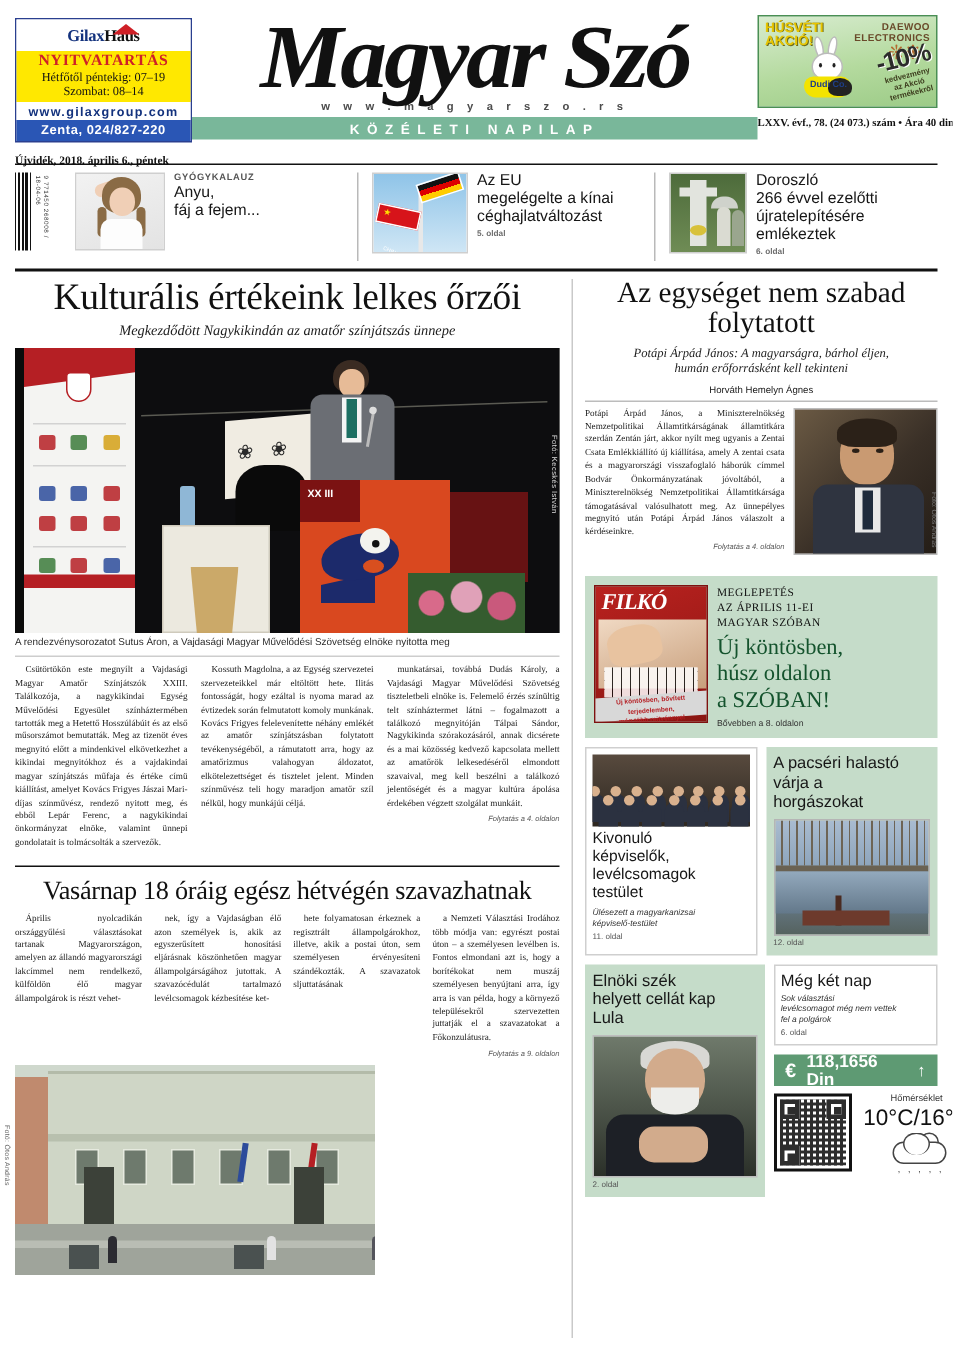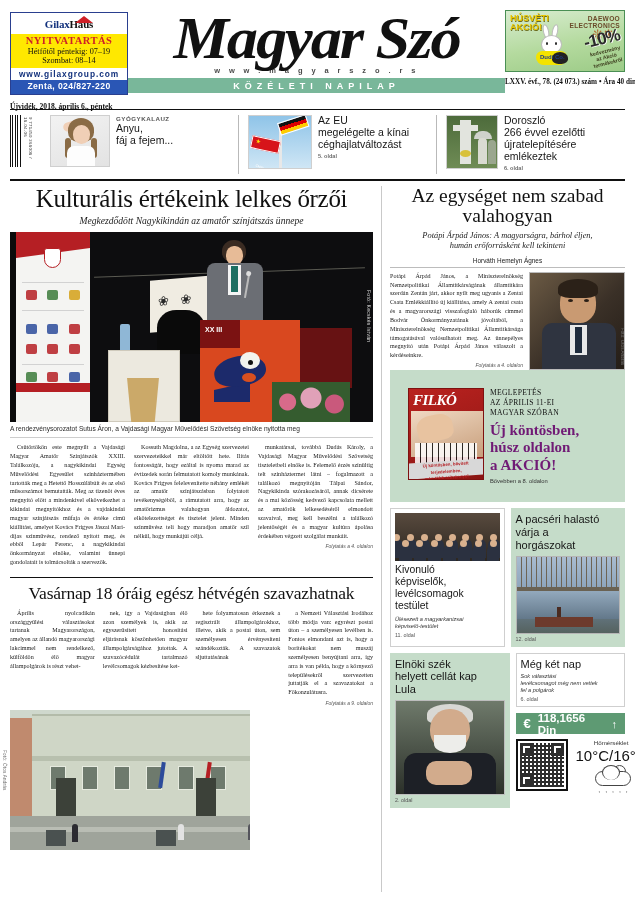--- a/index.html
+++ b/index.html
@@ -448,40 +448,40 @@
   .r-credit {
     position:absolute; right:-1px; bottom:4px;
     font-size: 4.6px; color:#777; writing-mode: vertical-rl;
   }
   .r-body {
     font-family: "Liberation Serif", serif;
     font-size: 6.1px; line-height: 1.45; text-align: justify; color:#1a1a1a;
   }
 
   
-  .promo-green { background: #c5dcc9; padding: 18px; margin-top: 0; display: flex; gap: 6px; }
+  .promo-green { background: #c5dcc9; padding: 6px; margin-top: 14px; display: flex; gap: 6px; }
   .filko-cover {
     flex: 0 0 76px; width:76px; height:92px;
     background: linear-gradient(160deg,#b9221f 0%, #8a1512 100%);
     position: relative; overflow: hidden; border: 1px solid #7e1110;
   }
   .fc-title { position:absolute; left:4px; top:3px; font-family:"Liberation Serif",serif; font-weight:bold; font-style:italic; font-size:15px; color:#fff; letter-spacing:-.5px; }
   .fc-photo { position:absolute; left:2px; top:22px; width:72px; height:46px; background: linear-gradient(160deg,#f0d9c3,#c89f7c); }
   .fc-hand { position:absolute; left:8px; top:26px; width:36px; height:26px; background:#e8c3a0; border-radius:40% 40% 30% 30%; transform: rotate(-12deg); }
   .fc-grid { position:absolute; left:6px; bottom:16px; width:62px; height:20px; background: repeating-linear-gradient(90deg,#fff 0 5px,#111 5px 6px), repeating-linear-gradient(0deg,#fff 0 5px,#111 5px 6px); opacity:.85; }
   .fc-band { position:absolute; left:-4px; bottom:2px; right:-4px; height:16px; background:#d8d8d8; transform: rotate(-4deg); }
   .fc-band span { display:block; font-size:4.4px; color:#b51f24; font-weight:bold; text-align:center; line-height:1.25; padding-top:1px; }
   .promo-txt { flex: 1 1 0; min-width: 0; }
   .promo-kicker {
     font-family:"Liberation Serif", serif;
     font-size: 7.6px; letter-spacing:.3px; line-height:1.35; color:#111;
   }
   .promo-big {
     font-family:"Liberation Serif", serif;
-    font-size: 15px; line-height:1.18; margin-top:3px; color:#701a75;font-weight:bold;
+    font-size: 15px; line-height:1.18; margin-top:3px; color:#14532d;
   }
   .promo-more { font-size: 5.8px; margin-top: 3px; color:#333; }
 
   .two-box { display:flex; gap:6px; margin-top:6px; }
   .box-white { background:#fff; border:1px solid #cfcfcf; padding:4px; flex:1 1 0; min-width:0; }
   .box-green { background:#c5dcc9; padding:5px; flex:1 1 0; min-width:0; }
   .bx-head {
     font-size: 11px; line-height:1.18; color:#161616;
   }
   .bx-head.sm { font-size: 10.4px; }
@@ -822,21 +822,21 @@
       </div>
     </div>
 
     <div class="vrule"></div>
 
     <div class="col-right">
 
       <div>
         <div class="r-head">
           <div>Az egységet nem szabad</div>
-          <div>valahogyan</div>
+          <div>folytatott</div>
         </div>
         <div class="r-sub">
           <div>Potápi Árpád János: A magyarságra, bárhol éljen,</div>
           <div>humán erőforrásként kell tekinteni</div>
         </div>
         <div class="r-byline">Horváth Hemelyn Ágnes</div>
 
         <div class="r-flex">
           <div class="r-col-txt">
             <div class="r-body">Potápi Árpád János, a Miniszterelnökség Nemzetpolitikai Államtitkárságának államtitkára szerdán Zentán járt, akkor nyílt meg ugyanis a Zentai Csata Emlékkiállító új kiállítása, amely A zentai csata és a magyarországi visszafoglaló háborúk címmel Bodvár Önkormányzatának jóvoltából, a Miniszterelnökség Nemzetpolitikai Államtitkársága támogatásával valósulhatott meg. Az ünnepélyes megnyitó után Potápi Árpád János válaszolt a kérdéseinkre.</div>
@@ -870,21 +870,21 @@
         </div>
         <div class="promo-txt">
           <div class="promo-kicker">
             <div>MEGLEPETÉS</div>
             <div>AZ ÁPRILIS 11-EI</div>
             <div>MAGYAR SZÓBAN</div>
           </div>
           <div class="promo-big">
             <div>Új köntösben,</div>
             <div>húsz oldalon</div>
-            <div>a AKCIÓ!</div>
+            <div>a SZÓBAN!</div>
           </div>
           <div class="promo-more">Bővebben a 8. oldalon</div>
         </div>
       </div>
 
       <div class="two-box">
         <div class="box-white">
           <div class="ph-meeting">
             <div class="row" style="top:26px; left:-4px">
               <span class="p"></span>

